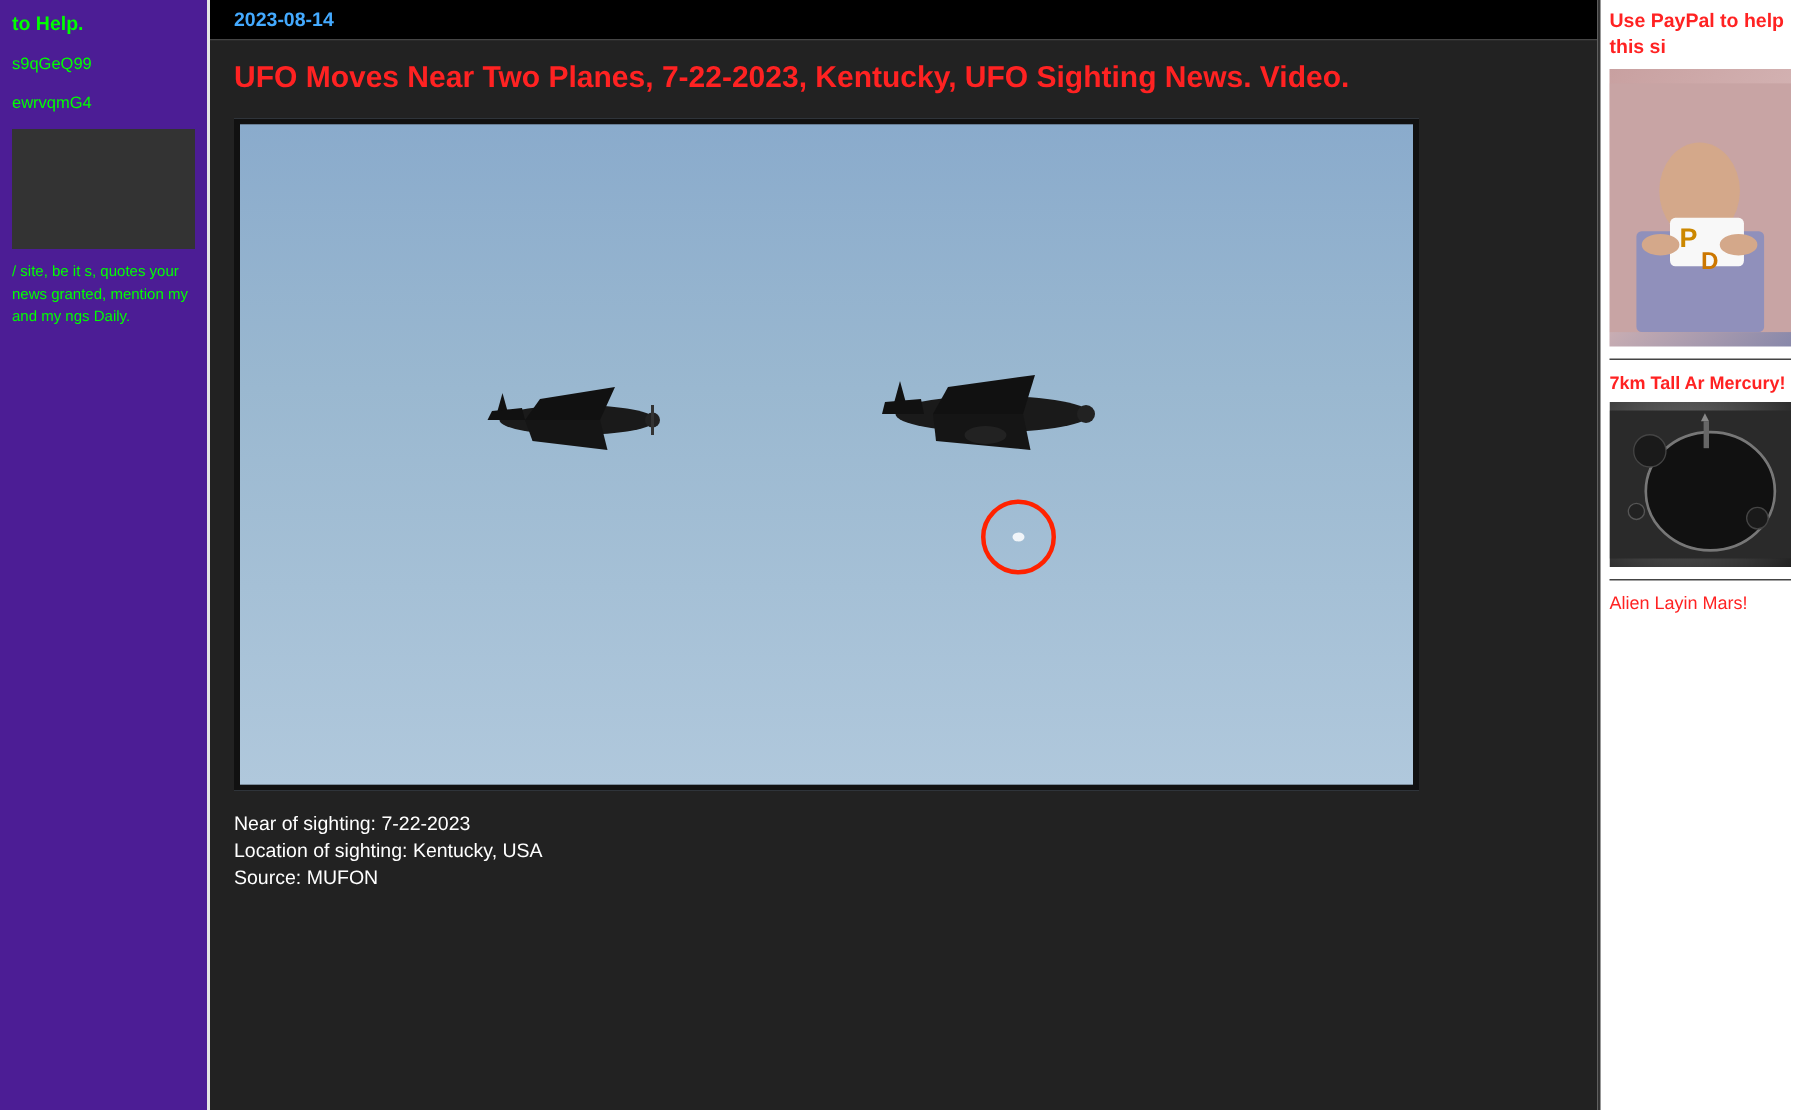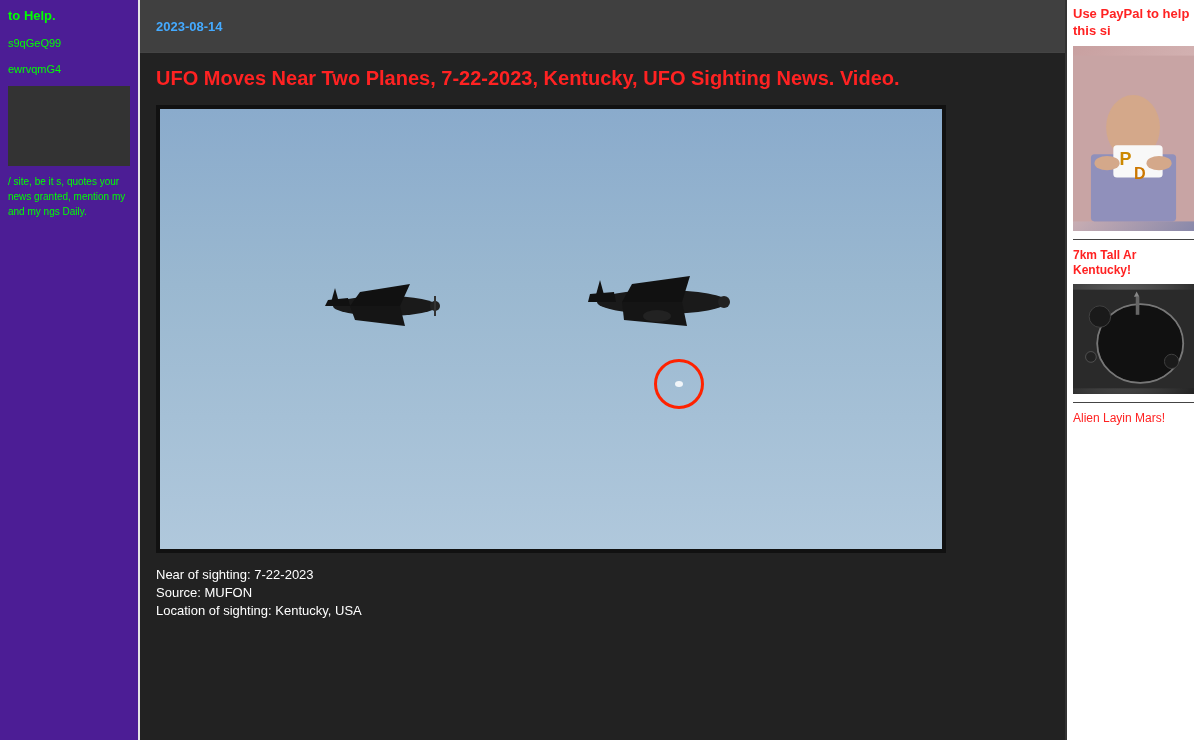--- a/index.html
+++ b/index.html
@@ -53,22 +53,22 @@
 
     
     .main-content {
       flex: 1;
       background-color: #222;
       padding: 0;
       overflow: hidden;
     }
 
     .date-bar {
-      background-color: #404040;
-      padding: 17px 16px;
+      background-color: #000000;
+      padding: 4px 16px;
       border-bottom: 1px solid #444;
     }
 
     .date-bar span {
       color: #4af;
       font-size: 13px;
       font-weight: bold;
     }
 
     .article-container {
@@ -287,26 +287,26 @@
 
       </div>
     </div>
 
     <div class="sighting-details">
       <div class="detail-line">
         <span>Near of sighting:</span>
         <span>7-22-2023</span>
       </div>
       <div class="detail-line">
+        <span>Location of sighting:</span>
+        <span>Kentucky, USA</span>
+      </div>
+      <div class="detail-line">
         <span>Source:</span>
         <span>MUFON</span>
-      </div>
-      <div class="detail-line">
-        <span>Location of sighting:</span>
-        <span>Kentucky, USA</span>
       </div>
     </div>
   </div>
 </div>
 
 <div class="sidebar-right">
   <div class="paypal-section">
     <div class="paypal-title">Use PayPal to help this si</div>
     <div class="paypal-img">
 
@@ -326,21 +326,21 @@
 
         <ellipse cx="38" cy="120" rx="14" ry="8" fill="#d4a88a"></ellipse>
         <ellipse cx="96" cy="120" rx="14" ry="8" fill="#d4a88a"></ellipse>
       </svg>
     </div>
   </div>
 
   <div class="section-divider"></div>
 
   <div class="article-link">
-    <div class="article-link-title">7km Tall Ar Kentucky!</div>
+    <div class="article-link-title">7km Tall Ar Mercury!</div>
     <div class="thumbnail">
       <div class="mercury-img">
         <svg width="100%" height="100%" viewBox="0 0 135 110">
           <rect width="135" height="110" fill="#2a2a2a"></rect>
 
           <ellipse cx="75" cy="60" rx="48" ry="44" fill="#111" stroke="#555" stroke-width="1"></ellipse>
 
           <ellipse cx="75" cy="60" rx="48" ry="44" fill="none" stroke="#777" stroke-width="2"></ellipse>
 
           <circle cx="30" cy="30" r="12" fill="#1a1a1a" stroke="#444" stroke-width="1"></circle>

